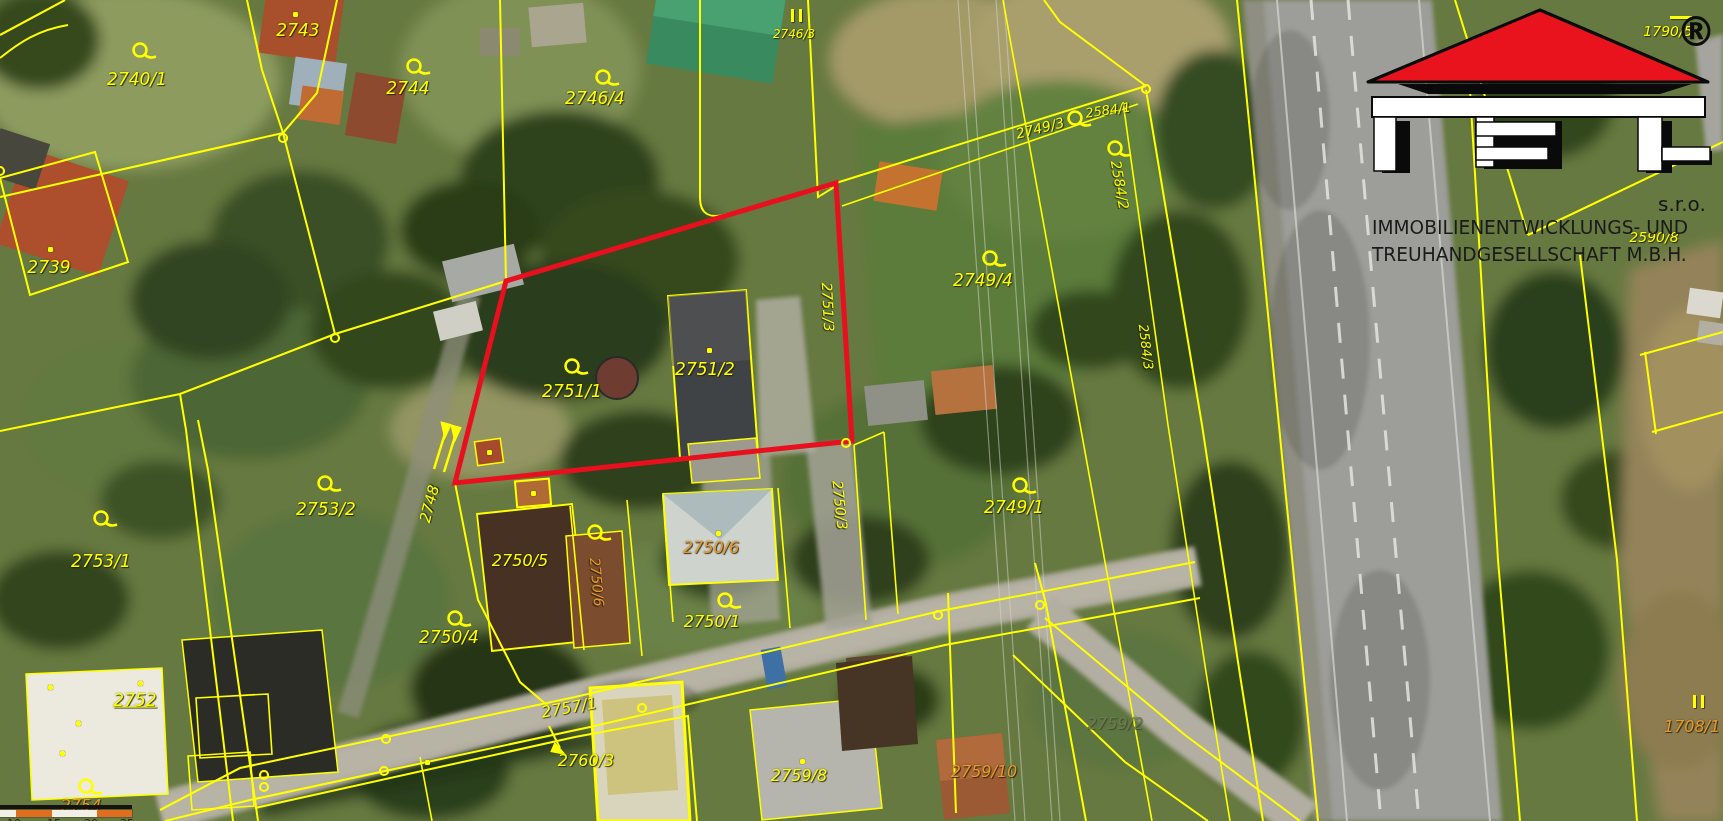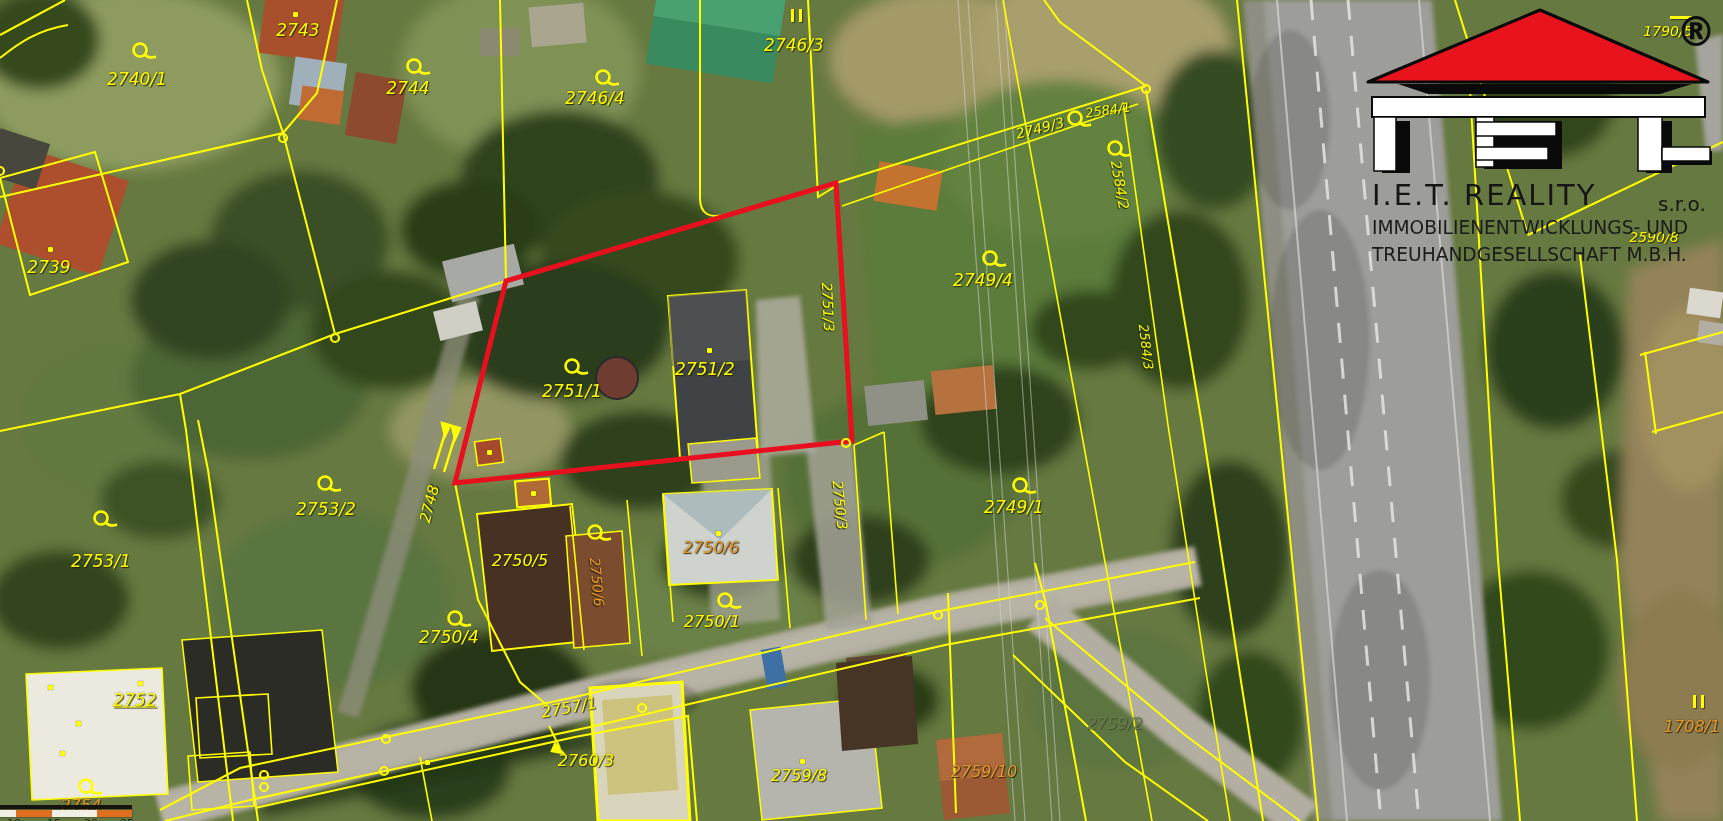--- a/index.html
+++ b/index.html
@@ -239,21 +239,21 @@
       <rect x="1668" y="151" width="44" height="14" fill="#0a0a0a"></rect>
       <rect x="1662" y="147" width="48" height="14" fill="#ffffff" stroke="#0a0a0a" stroke-width="1.5"></rect>
     </g>
   </svg>
 
   <div id="overlay">
       <div class="plabel c-yellow" style="left: 137px; top: 79px; font-size: 17px; transform: translate(-50%, -50%) rotate(0deg);">2740/1</div>
       <div class="plabel c-yellow" style="left: 298px; top: 30px; font-size: 17px; transform: translate(-50%, -50%) rotate(0deg);">2743</div>
       <div class="plabel c-yellow" style="left: 408px; top: 88px; font-size: 17px; transform: translate(-50%, -50%) rotate(0deg);">2744</div>
       <div class="plabel c-yellow" style="left: 595px; top: 98px; font-size: 17px; transform: translate(-50%, -50%) rotate(0deg);">2746/4</div>
-      <div class="plabel c-yellow" style="left: 794px; top: 45px; font-size: 17px; transform: translate(-50%, -50%) rotate(0deg); text-align: right;">2746/3</div>
+      <div class="plabel c-yellow" style="left: 794px; top: 34px; font-size: 12px; transform: translate(-50%, -50%) rotate(0deg); text-align: right;">2746/3</div>
       <div class="plabel c-yellow" style="left: 49px; top: 267px; font-size: 17px; transform: translate(-50%, -50%) rotate(0deg);">2739</div>
       <div class="plabel c-yellow" style="left: 1108px; top: 110px; font-size: 13px; transform: translate(-50%, -50%) rotate(-8deg);">2584/1</div>
       <div class="plabel c-yellow" style="left: 1040px; top: 128px; font-size: 14px; transform: translate(-50%, -50%) rotate(-14deg);">2749/3</div>
       <div class="plabel c-yellow" style="left: 1120px; top: 185px; font-size: 14px; transform: translate(-50%, -50%) rotate(80deg);">2584/2</div>
       <div class="plabel c-yellow" style="left: 983px; top: 280px; font-size: 17px; transform: translate(-50%, -50%) rotate(0deg);">2749/4</div>
       <div class="plabel c-yellow" style="left: 1146px; top: 347px; font-size: 13px; transform: translate(-50%, -50%) rotate(83deg);">2584/3</div>
       <div class="plabel c-yellow" style="left: 572px; top: 391px; font-size: 17px; transform: translate(-50%, -50%) rotate(0deg);">2751/1</div>
       <div class="plabel c-yellow" style="left: 705px; top: 369px; font-size: 17px; transform: translate(-50%, -50%) rotate(0deg);">2751/2</div>
       <div class="plabel c-yellow" style="left: 828px; top: 307px; font-size: 14px; transform: translate(-50%, -50%) rotate(87deg);">2751/3</div>
       <div class="plabel c-yellow" style="left: 430px; top: 504px; font-size: 15px; transform: translate(-50%, -50%) rotate(-75deg);">2748</div>
@@ -379,21 +379,20 @@
       <div class="dot" style="left: 60px; top: 751px;"></div>
       <div class="dot" style="left: 48px; top: 685px;"></div>
       <div class="dot" style="left: 425px; top: 760px;"></div>
       <div class="dot" style="left: 487px; top: 450px;"></div>
       <div class="sym sym-doublebar" style="left: 791px; top: 7px;"><span></span><span></span></div>
       <div class="sym sym-doublebar" style="left: 1693px; top: 693px;"><span></span><span></span></div>
       <div class="sym sym-dash" style="left: 1670px; top: 16px;"></div>
     </div>
 
   <div class="logo">
-    <span class="brand-line1">I.E.T. REALITY</span>
     <span class="brand-sro">s.r.o.</span>
     <span class="brand-line2">IMMOBILIENENTWICKLUNGS- UND</span>
     <span class="brand-line3">TREUHANDGESELLSCHAFT M.B.H.</span>
     <span class="brand-reg">®</span>
   </div>
 
   <div class="scalebar">
     <div class="sb-black"></div>
     <div class="sb-row" id="sb-row" style="width: 132px;">
         <div class="sb-seg" style="left: 0px; width: 16px; background: rgb(242, 240, 230);"></div>

